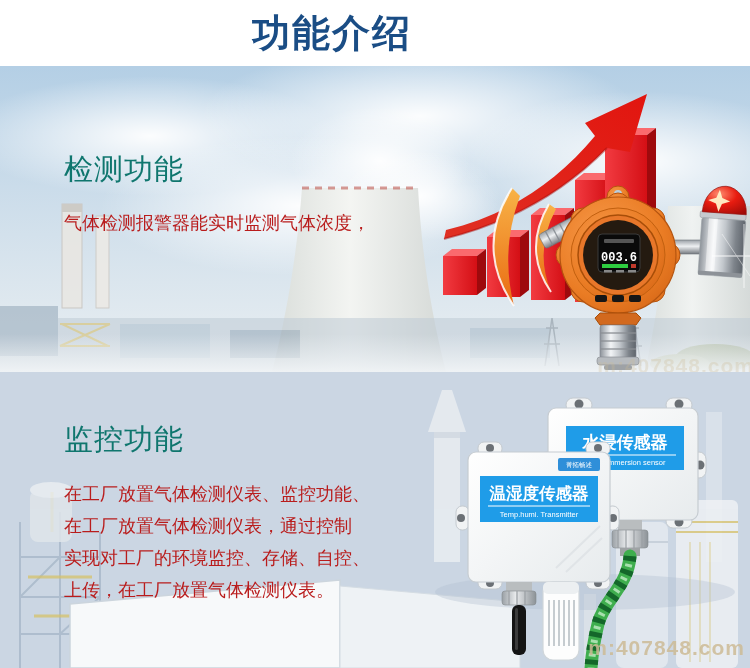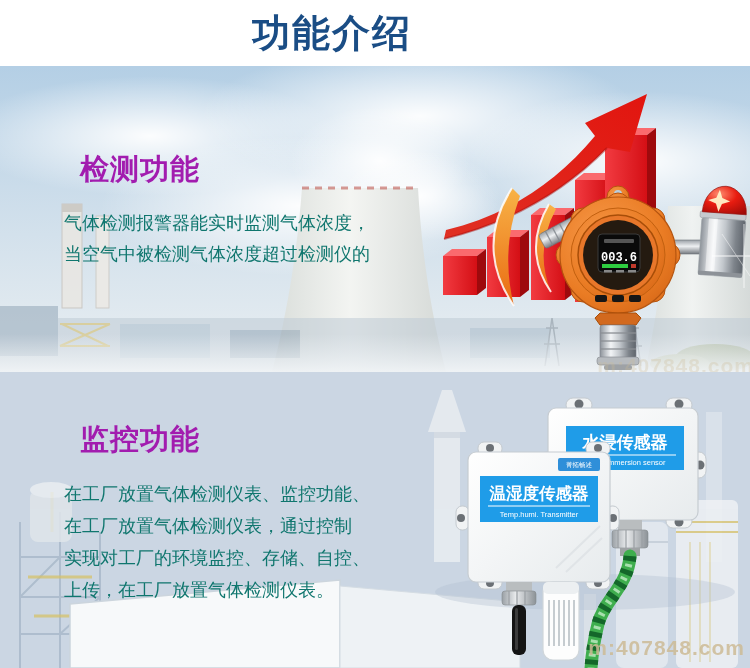--- a/index.html
+++ b/index.html
@@ -8,22 +8,22 @@
   
   .header{position:absolute;left:0;top:0;width:664px;height:66px;background:#fff;
           display:flex;align-items:center;justify-content:center;}
   .header .title{font-size:38px;font-weight:700;color:#1a4d85;letter-spacing:2px;}
   
   .section{position:absolute;left:0;width:750px;overflow:hidden;}
   #sec1{top:66px;height:306px;}
   #sec2{top:372px;height:296px;background:#cbd6e3;}
   .bg,.fx{position:absolute;left:0;top:0;}
   .copy{position:absolute;left:64px;z-index:5;}
-  .copy .h2{font-size:29px;font-weight:700;color:#a21caf;letter-spacing:1px;margin:0 0 18px 16px;}
-  .copy .line{font-size:18px;color:#0f766e;line-height:31px;white-space:nowrap;}
+  .copy .h2{font-size:29px;font-weight:400;color:#0f766e;letter-spacing:1px;margin:0 0 18px 0;}
+  .copy .line{font-size:18px;color:#b91c1c;line-height:31px;white-space:nowrap;}
   #sec2 .copy .line{line-height:32px;}
   
   .wm{position:absolute;font-weight:700;font-size:21px;letter-spacing:1px;
       color:#cdbb96;opacity:.85;z-index:9;}
   .wm.main{right:5px;bottom:8px;}
   .wm.faint{right:-4px;bottom:-6px;opacity:.28;}
 </style>
 </head>
 <body>
 
@@ -88,21 +88,20 @@
         <path d="M625 300 L633 250 L641 300 M627 262 h12 M624 280 h18" stroke="#7d8a96" stroke-width="1.5" fill="none"></path>
         <ellipse cx="715" cy="292" rx="40" ry="14" fill="#9aa98f"></ellipse>
         <ellipse cx="680" cy="298" rx="30" ry="10" fill="#a8b49a"></ellipse>
       </g>
       <rect x="0" y="268" width="750" height="38" fill="url(#fadeBot)"></rect>
     </svg>
 
     <div class="copy" style="top:84px;">
       <div class="h2">检测功能</div>
       <div class="line">气体检测报警器能实时监测气体浓度，</div>
-      <div class="line">当空气中被检测气体浓度超过检测仪的</div>
     </div>
 
     <svg class="fx" width="750" height="306" viewBox="0 0 750 306">
       <defs>
         <linearGradient id="barG" x1="0" y1="0" x2="1" y2="0">
           <stop offset="0" stop-color="#f23b41"></stop>
             <stop offset="1" stop-color="#d40f15"></stop>
         </linearGradient>
         <linearGradient id="arrowG" x1="0" y1="1" x2="1" y2="0">
           <stop offset="0" stop-color="#e03023"></stop>

